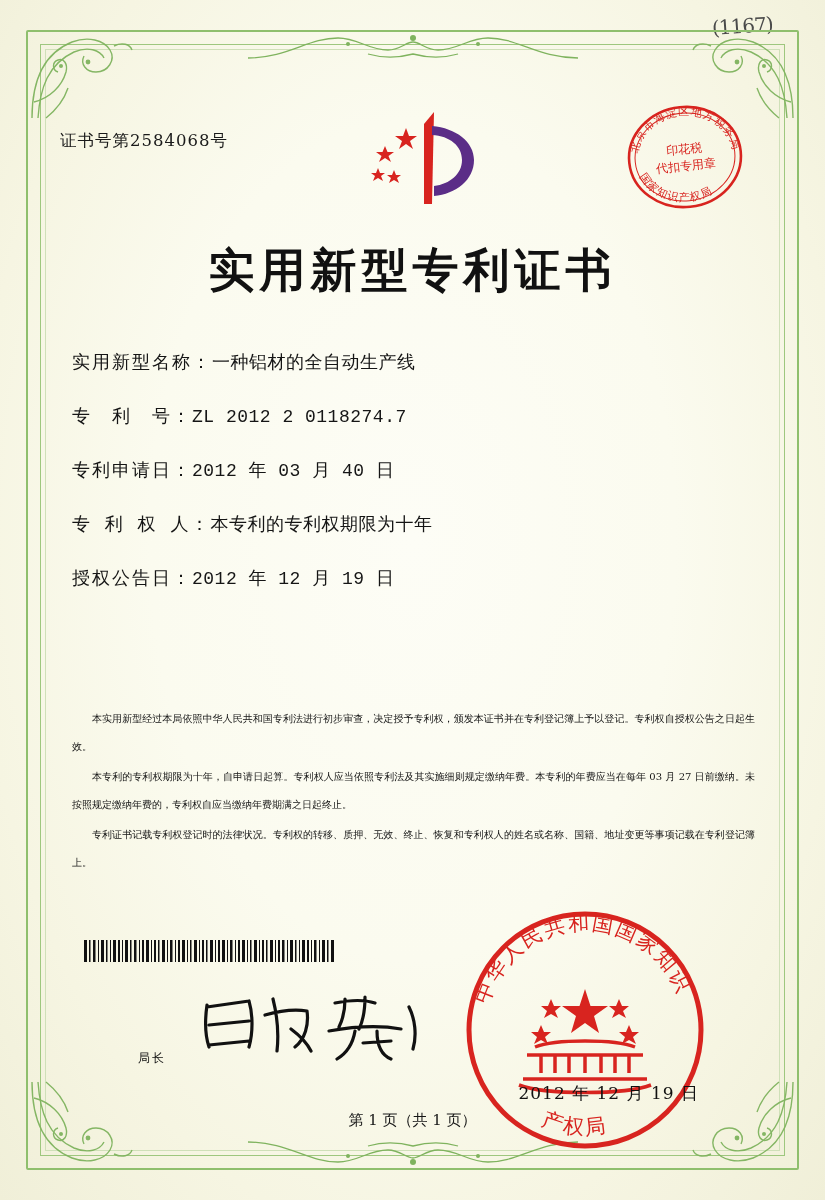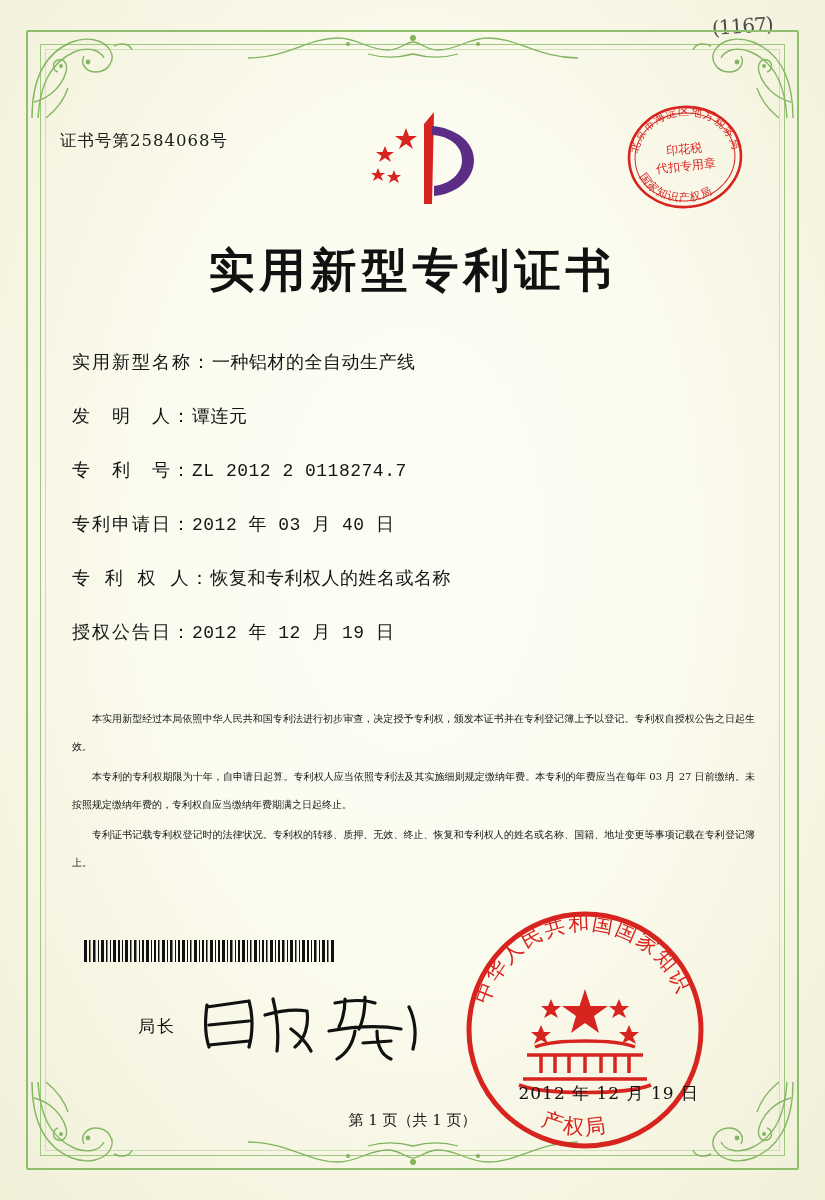--- a/index.html
+++ b/index.html
@@ -179,23 +179,23 @@
     position: absolute;
     left: 24px;
     top: 880px;
     width: 250px;
     height: 22px;
   }
 
   .director {
     position: absolute;
     left: 78px;
-    top: 955px;
+    top: 990px;
     font-family: Liberation Serif, serif;
-    font-size: 17px;
+    font-size: 12px;
     letter-spacing: 2px;
     color: #111;
   }
   .signature {
     position: absolute;
     left: 135px;
     top: 925px;
     width: 250px;
     height: 80px;
   }
@@ -340,30 +340,27 @@
       </svg>
     </div>
 
     <div class="title">实用新型专利证书</div>
 
     <div class="fields">
       <div class="field">
         <span class="lbl">实用新型名称：</span><span>一种铝材的全自动生产线</span>
       </div>
       <div class="field">
-        <span class="lbl">发　明　人：</span><span>谭连元</span>
-      </div>
-      <div class="field">
         <span class="lbl">专　利　号：</span><span>ZL 2012 2 0118274.7</span>
       </div>
       <div class="field">
         <span class="lbl">专利申请日：</span><span>2012 年 03 月 40 日</span>
       </div>
       <div class="field">
-        <span class="lbl">专 利 权 人：</span><span>恢复和专利权人的姓名或名称</span>
+        <span class="lbl">专 利 权 人：</span><span>本专利的专利权期限为十年</span>
       </div>
       <div class="field">
         <span class="lbl">授权公告日：</span><span>2012 年 12 月 19 日</span>
       </div>
     </div>
 
     <div class="para-wrap">
       <p class="para">本实用新型经过本局依照中华人民共和国专利法进行初步审查，决定授予专利权，颁发本证书并在专利登记簿上予以登记。专利权自授权公告之日起生效。</p>
       <p class="para">本专利的专利权期限为十年，自申请日起算。专利权人应当依照专利法及其实施细则规定缴纳年费。本专利的年费应当在每年 03 月 27 日前缴纳。未按照规定缴纳年费的，专利权自应当缴纳年费期满之日起终止。</p>
       <p class="para">专利证书记载专利权登记时的法律状况。专利权的转移、质押、无效、终止、恢复和专利权人的姓名或名称、国籍、地址变更等事项记载在专利登记簿上。</p>

